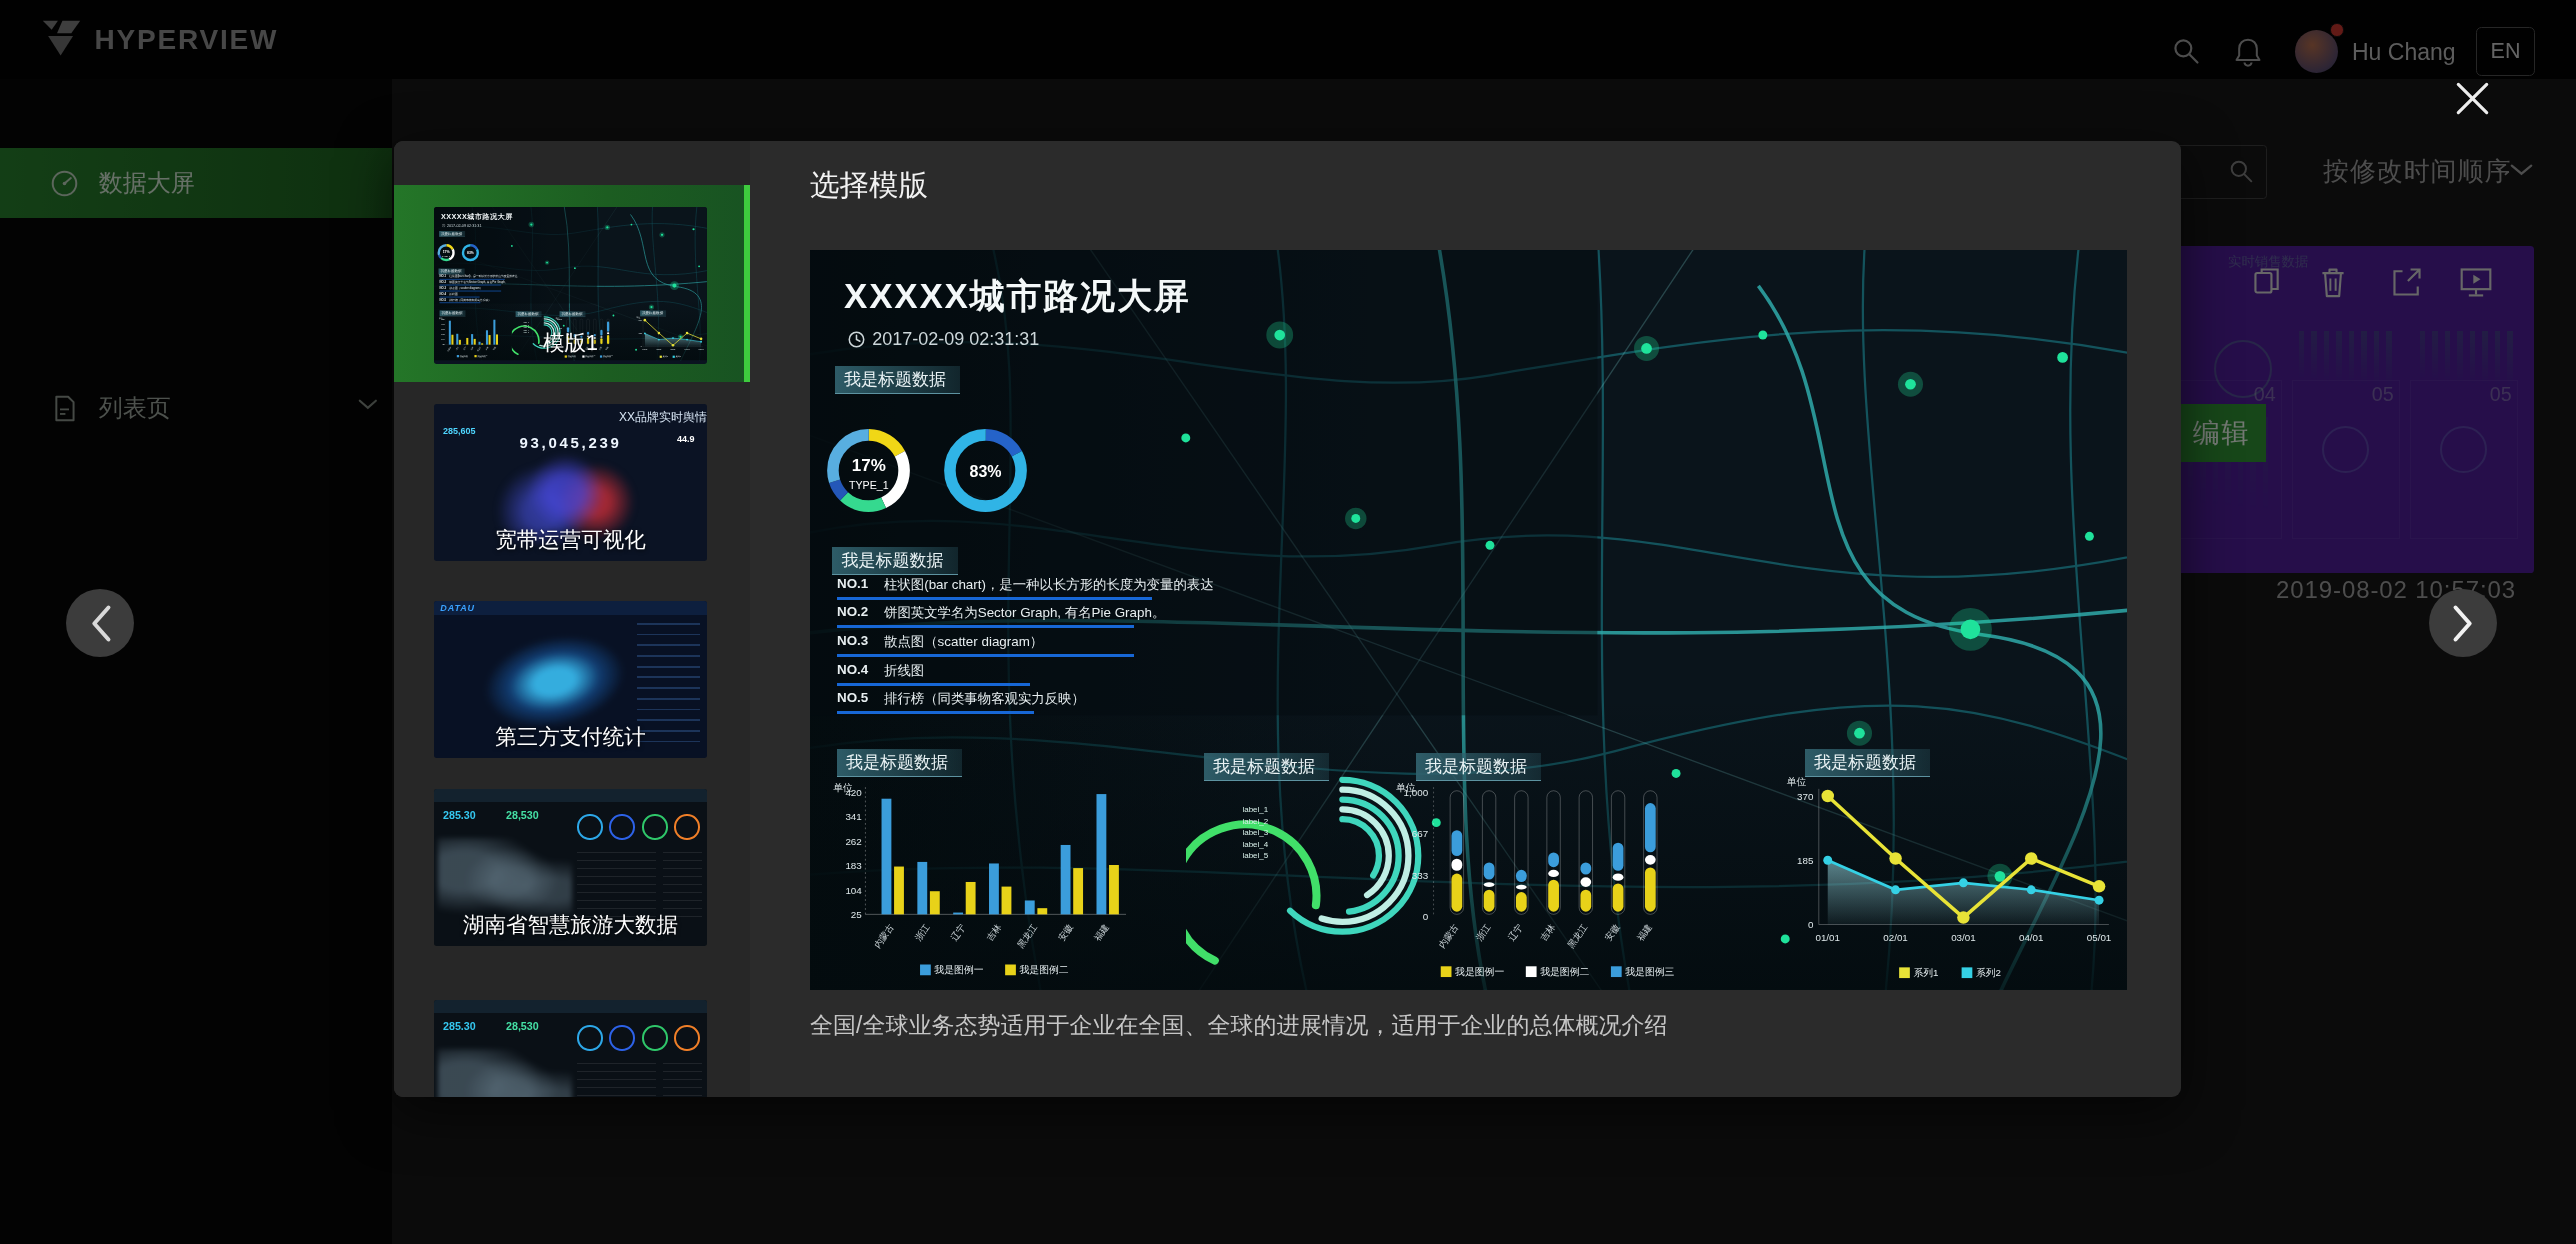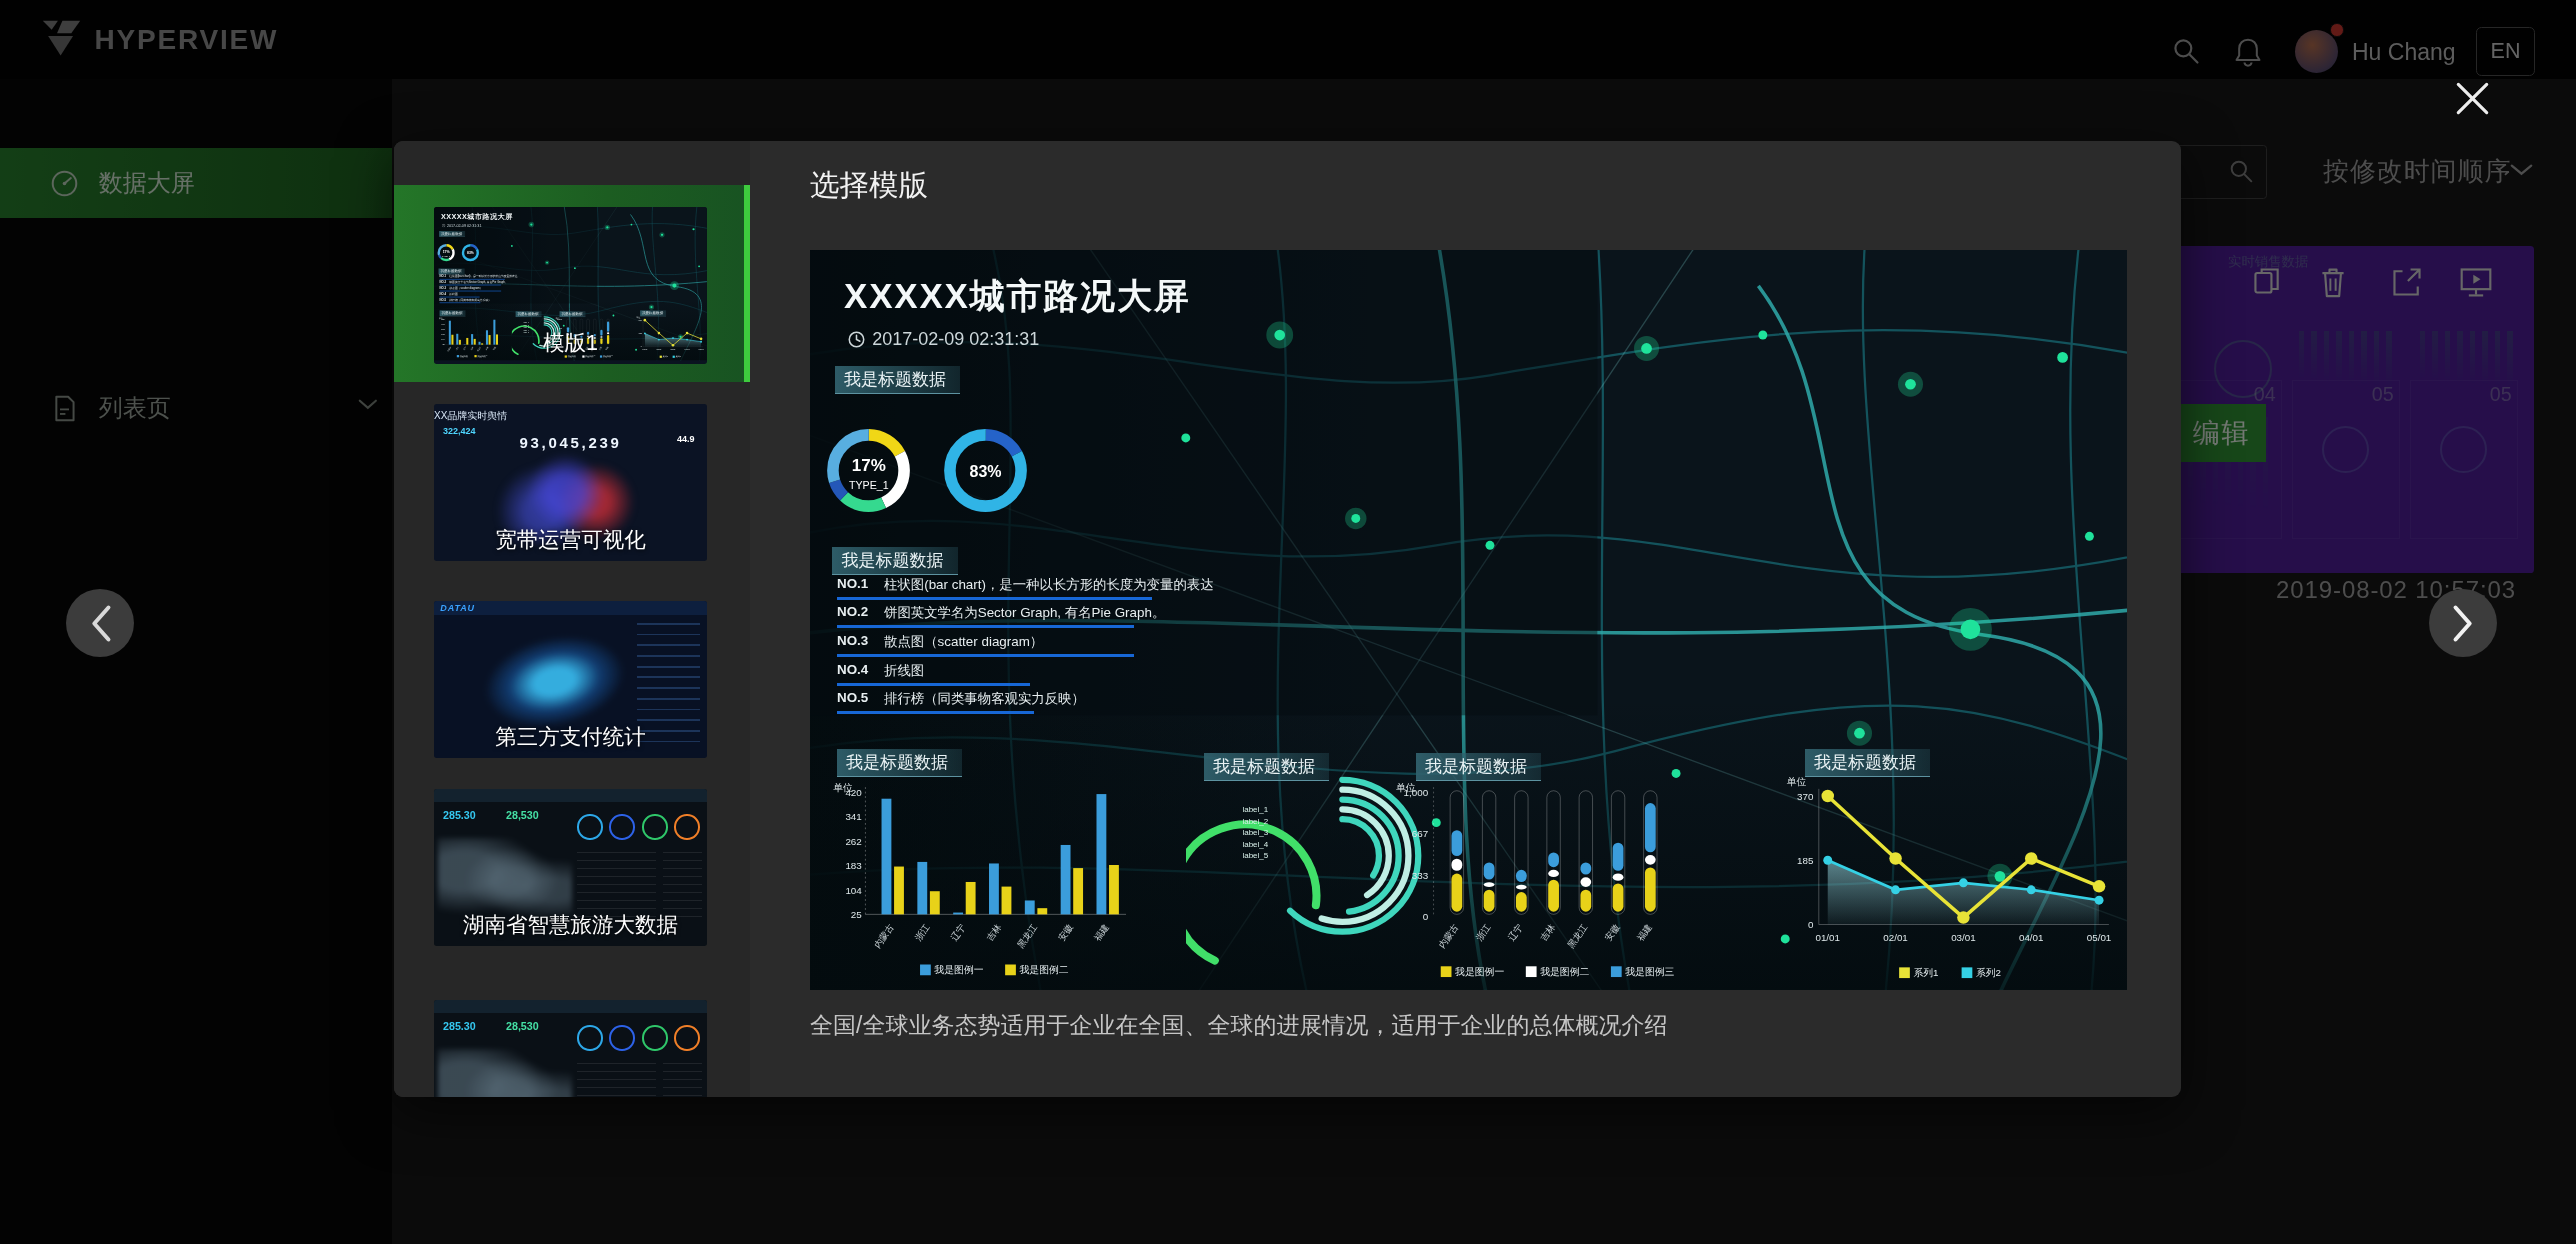--- a/index.html
+++ b/index.html
@@ -57,21 +57,21 @@
            background:linear-gradient(90deg,#247628 0%,#1c5d21 60%,#185322 100%);}
   .sel-bar{position:absolute;right:0;top:0;width:6.3px;height:197px;background:#3ecb3e;}
   .thumb{position:absolute;left:40px;width:273px;height:157px;border-radius:2.7px;overflow:hidden;background:#0a1320;cursor:pointer;}
   .thumb-label{position:absolute;left:0;right:0;bottom:7.2px;text-align:center;color:#fff;font-size:21.5px;
                text-shadow:0 0.9px 4.5px rgba(0,0,0,.9);z-index:3;}
   #thumb1-mini{position:absolute;inset:0;overflow:hidden;}
   .mini{transform:scale(0.2072);transform-origin:0 0;left:0 !important;top:0 !important;}
 
   
   .t2{background:#0b1324;}
-  .t2-head{position:absolute;left:0;right:0;top:4.5px;text-align:left;color:#d8e6f5;font-size:10px;}
+  .t2-head{position:absolute;left:0;right:0;top:4.5px;text-align:right;color:#d8e6f5;font-size:12px;}
   .t2-big{position:absolute;left:0;right:0;top:30px;text-align:center;color:#eef6ff;font-size:15px;letter-spacing:2.7px;font-weight:bold;}
   .t2-sl{position:absolute;left:9px;top:21.5px;color:#4fd6ff;font-size:9px;font-weight:bold;}
   .t2-sr{position:absolute;right:12.5px;top:30px;color:#fff;font-size:9px;font-weight:bold;}
   .t2-map{position:absolute;left:63px;top:49px;width:152px;height:89px;filter:blur(3.6px);
     background:radial-gradient(circle at 45% 45%,rgba(70,70,215,.75) 0 18%,transparent 40%),
                radial-gradient(circle at 65% 55%,rgba(200,45,55,.8) 0 12%,transparent 35%),
                radial-gradient(circle at 30% 65%,rgba(70,80,220,.6) 0 14%,transparent 38%);}
   
   .t3{background:#081124;}
   .t3-bar{position:absolute;left:0;top:0;right:0;height:14.3px;background:#0d1f3e;}
@@ -485,21 +485,21 @@
                 <rect x="210" y="220" width="12" height="12" fill="#35d1e5"></rect>
                 <text x="226" y="230" font-size="11" fill="#e6eef0" font-family="Liberation Sans, DejaVu Sans, sans-serif">系列2</text>
               </svg>
     </div>
           </div>
         <span class="thumb-label">模版1</span>
       </div>
 
       <div class="thumb t2" style="top:263px">
         <span class="t2-head">XX品牌实时舆情</span>
-        <span class="t2-sl">322,424</span>
+        <span class="t2-sl">285,605</span>
         <span class="t2-big">93,045,239</span>
         <span class="t2-sr">44.9</span>
         <div class="t2-map"></div>
         <span class="thumb-label">宽带运营可视化</span>
       </div>
 
       <div class="thumb t3" style="top:460px">
         <div class="t3-bar"></div>
         <span class="t3-brand">DATAU</span>
         <div class="t3-turbine"></div>

